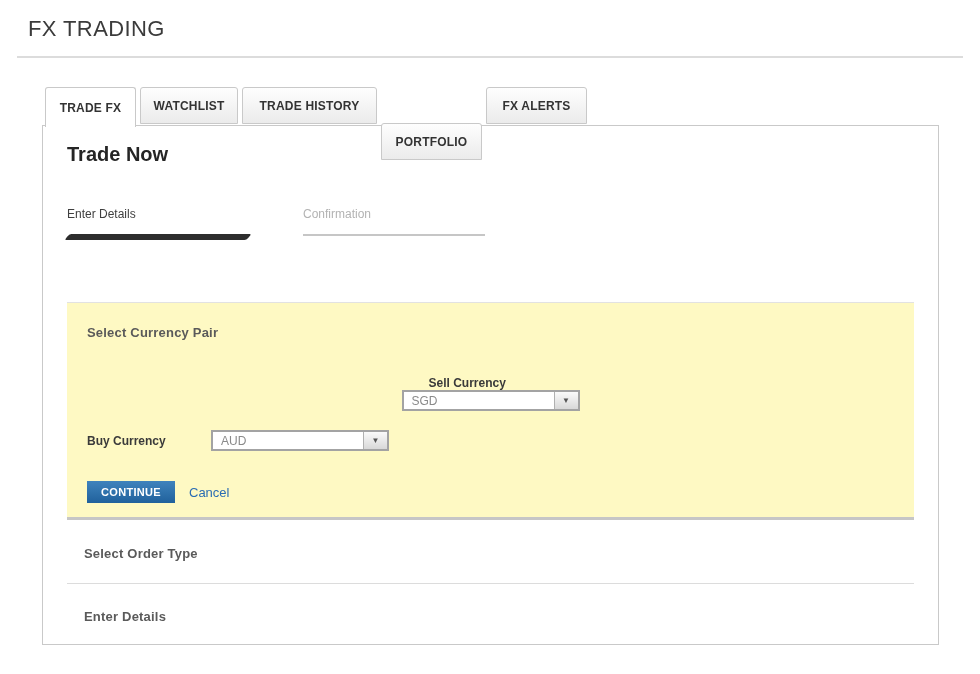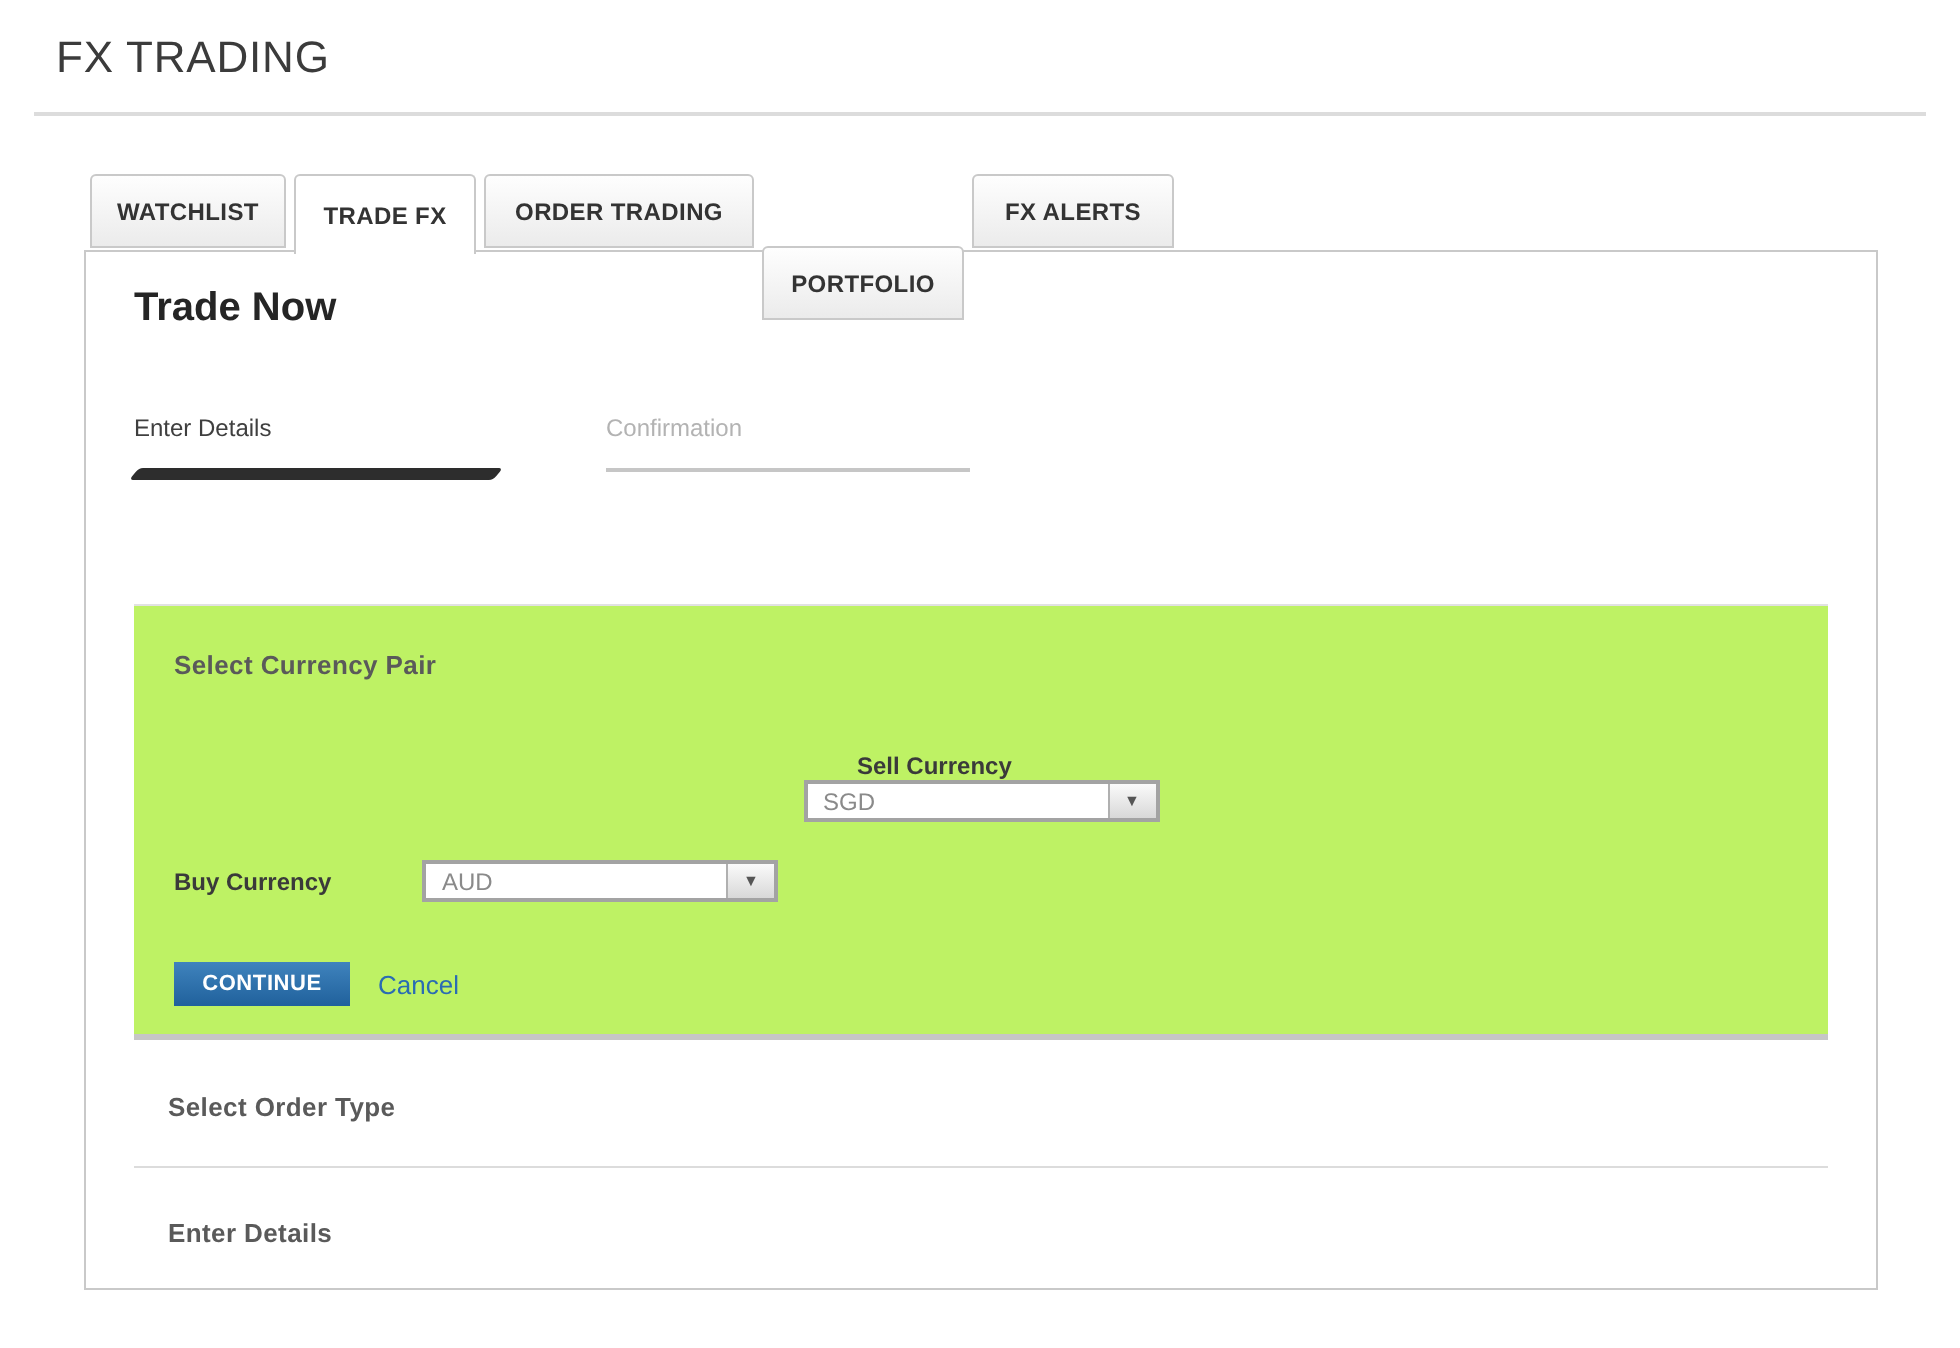--- a/index.html
+++ b/index.html
@@ -32,21 +32,21 @@
     color: #252525; }
 
   .stepper { display: flex; gap: 54px; margin: 41px 24px 0 24px; }
   .step { width: 182px; }
   .step-label { font-size: 12px; color: #b3b3b3; }
   .step.active .step-label { color: #3f3f3f; }
   .step-bar { margin-top: 13px; height: 2px; background: #c6c6c6; }
   .step.active .step-bar { height: 6px; background: #2d2d2d;
     transform: skewX(-40deg); border-radius: 2px; }
 
-  .currency-box { margin: 62px 24px 0 24px; background: #bef264;
+  .currency-box { margin: 62px 24px 0 24px; background: #fef9c3;
     border-top: 1px solid #e2e2e2; border-bottom: 3px solid #c6c6c6;
     padding: 22px 20px 14px 20px; }
   .section-heading { font-size: 13px; font-weight: bold; color: #5a5a5a;
     letter-spacing: 0.2px; }
   .form-row { display: flex; align-items: center; }
   .form-row.first { margin-top: 36px; flex-direction: column; }
   .form-row.second { margin-top: 19px; }
   .field-label { width: 124px; font-size: 12px; font-weight: bold; color: #3a3a3a; }
   .dropdown { width: 178px; height: 21px; background: #fff;
     border: 2px solid #a3a3a3; display: flex; align-items: center;
@@ -71,23 +71,23 @@
   .details-heading { margin-top: 25px; }
 </style>
 </head>
 <body>
 
 <h1 class="page-title">FX TRADING</h1>
 <hr class="title-rule">
 
 <div class="tab-wrap">
   <div class="tabbar">
+    <div class="tab t1 active">TRADE FX</div>
     <div class="tab t0">WATCHLIST</div>
-    <div class="tab t1 active">TRADE FX</div>
-    <div class="tab t2">ORDER TRADING</div>
+    <div class="tab t2">TRADE HISTORY</div>
     <div class="tab t3">PORTFOLIO</div>
     <div class="tab t4">FX ALERTS</div>
   </div>
 </div>
 
 <div class="panel">
 
   <h2 class="trade-now">Trade Now</h2>
 
   <div class="stepper">

